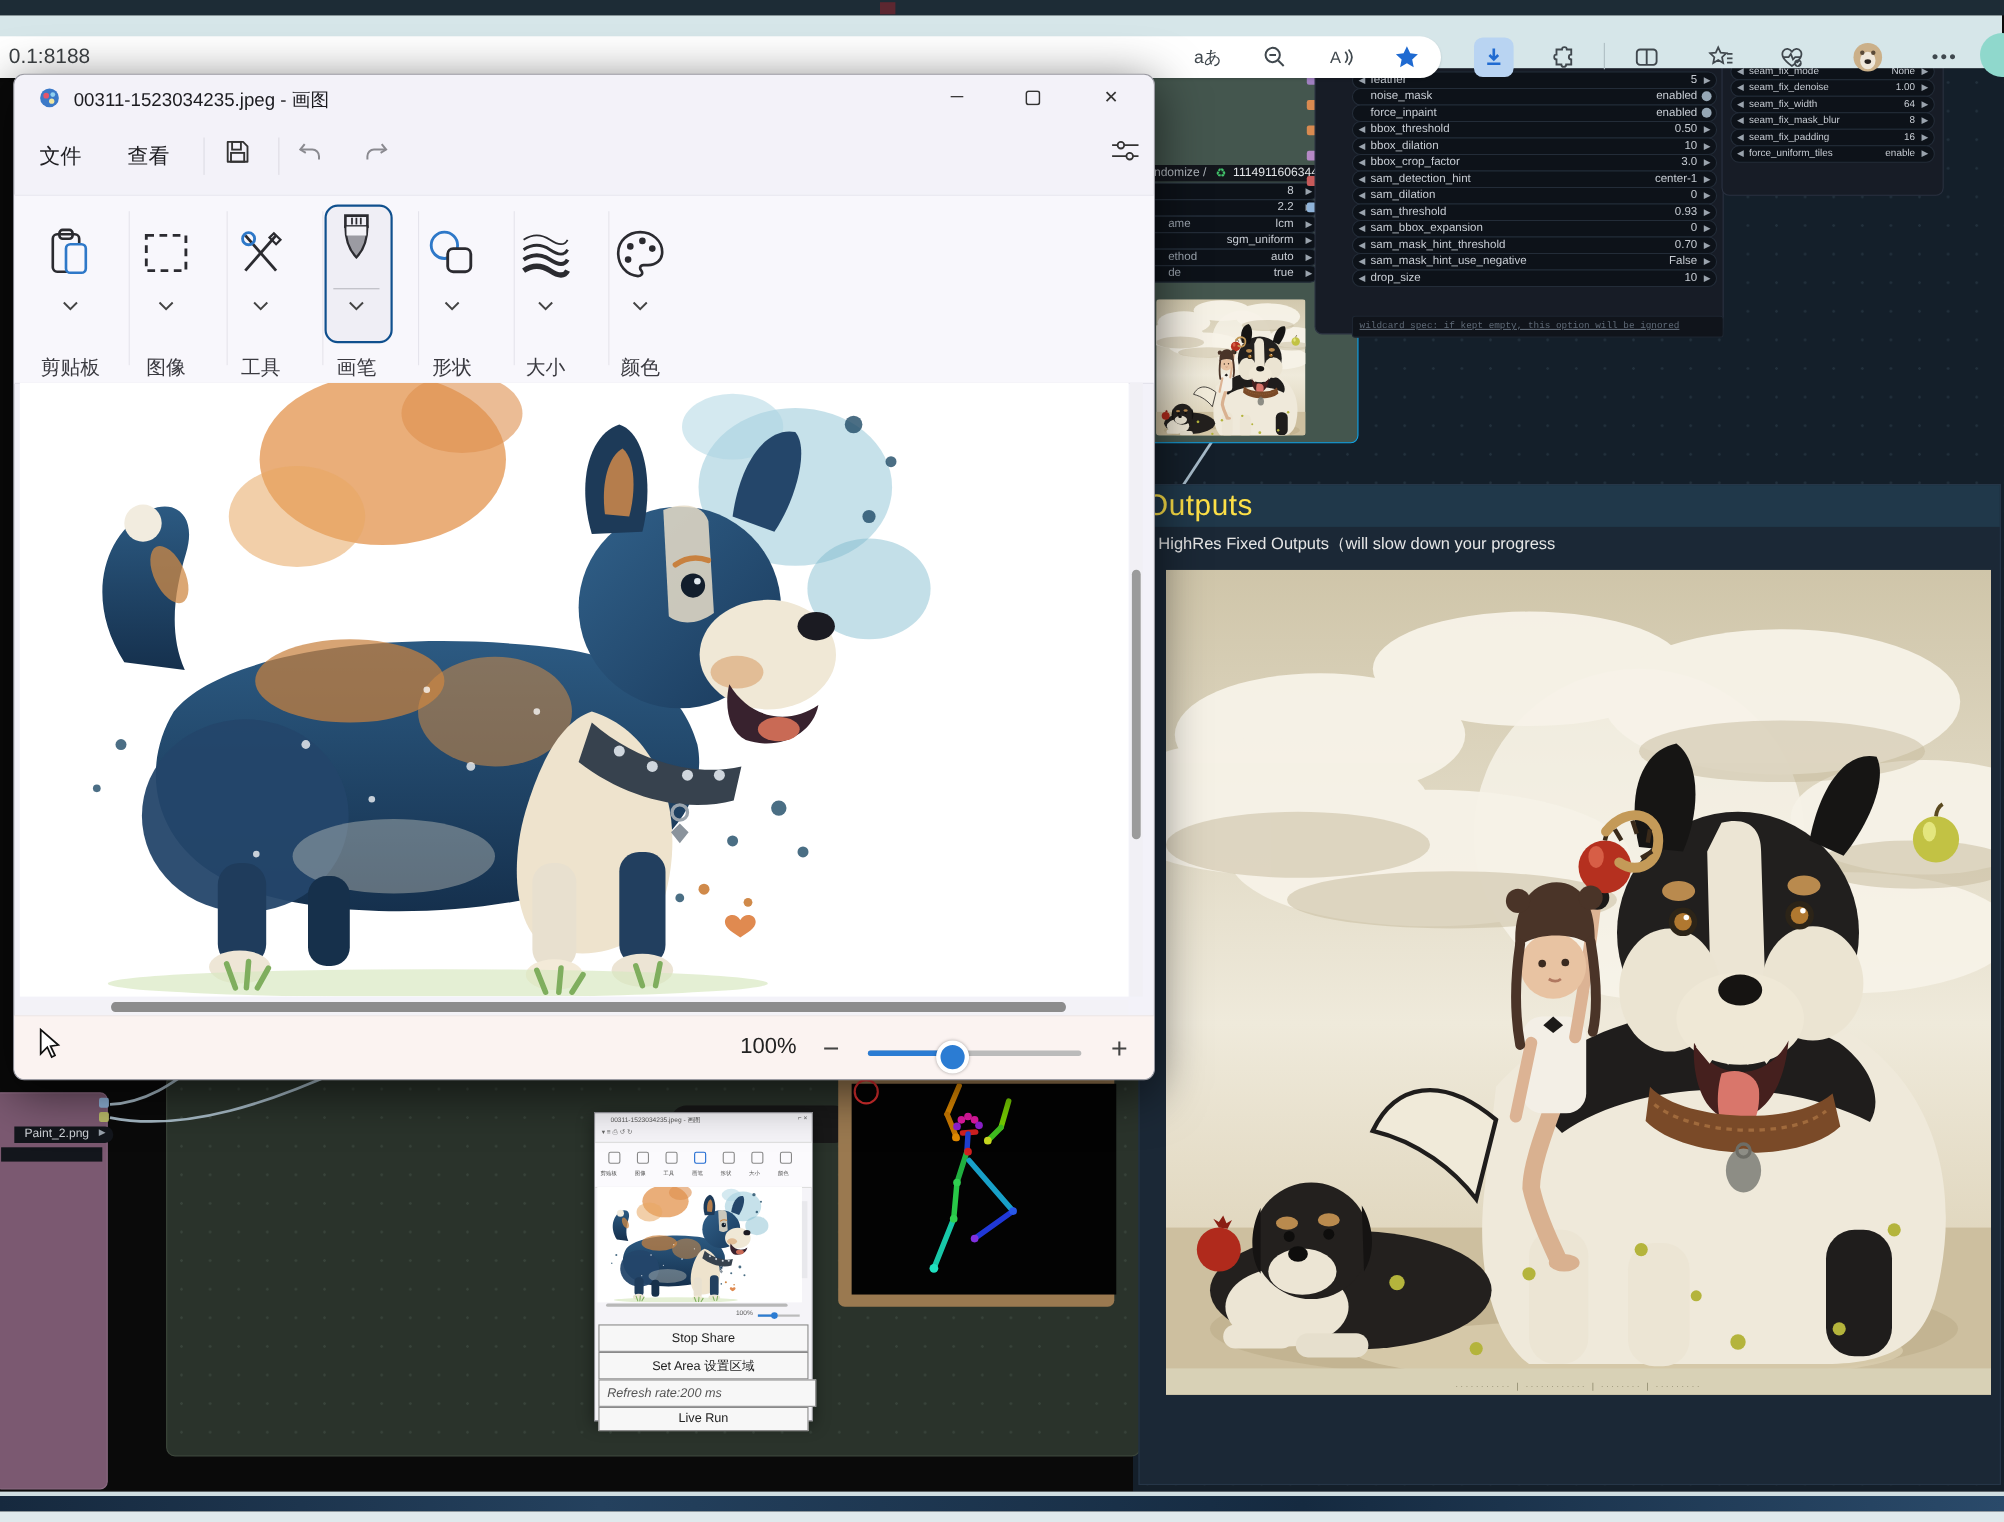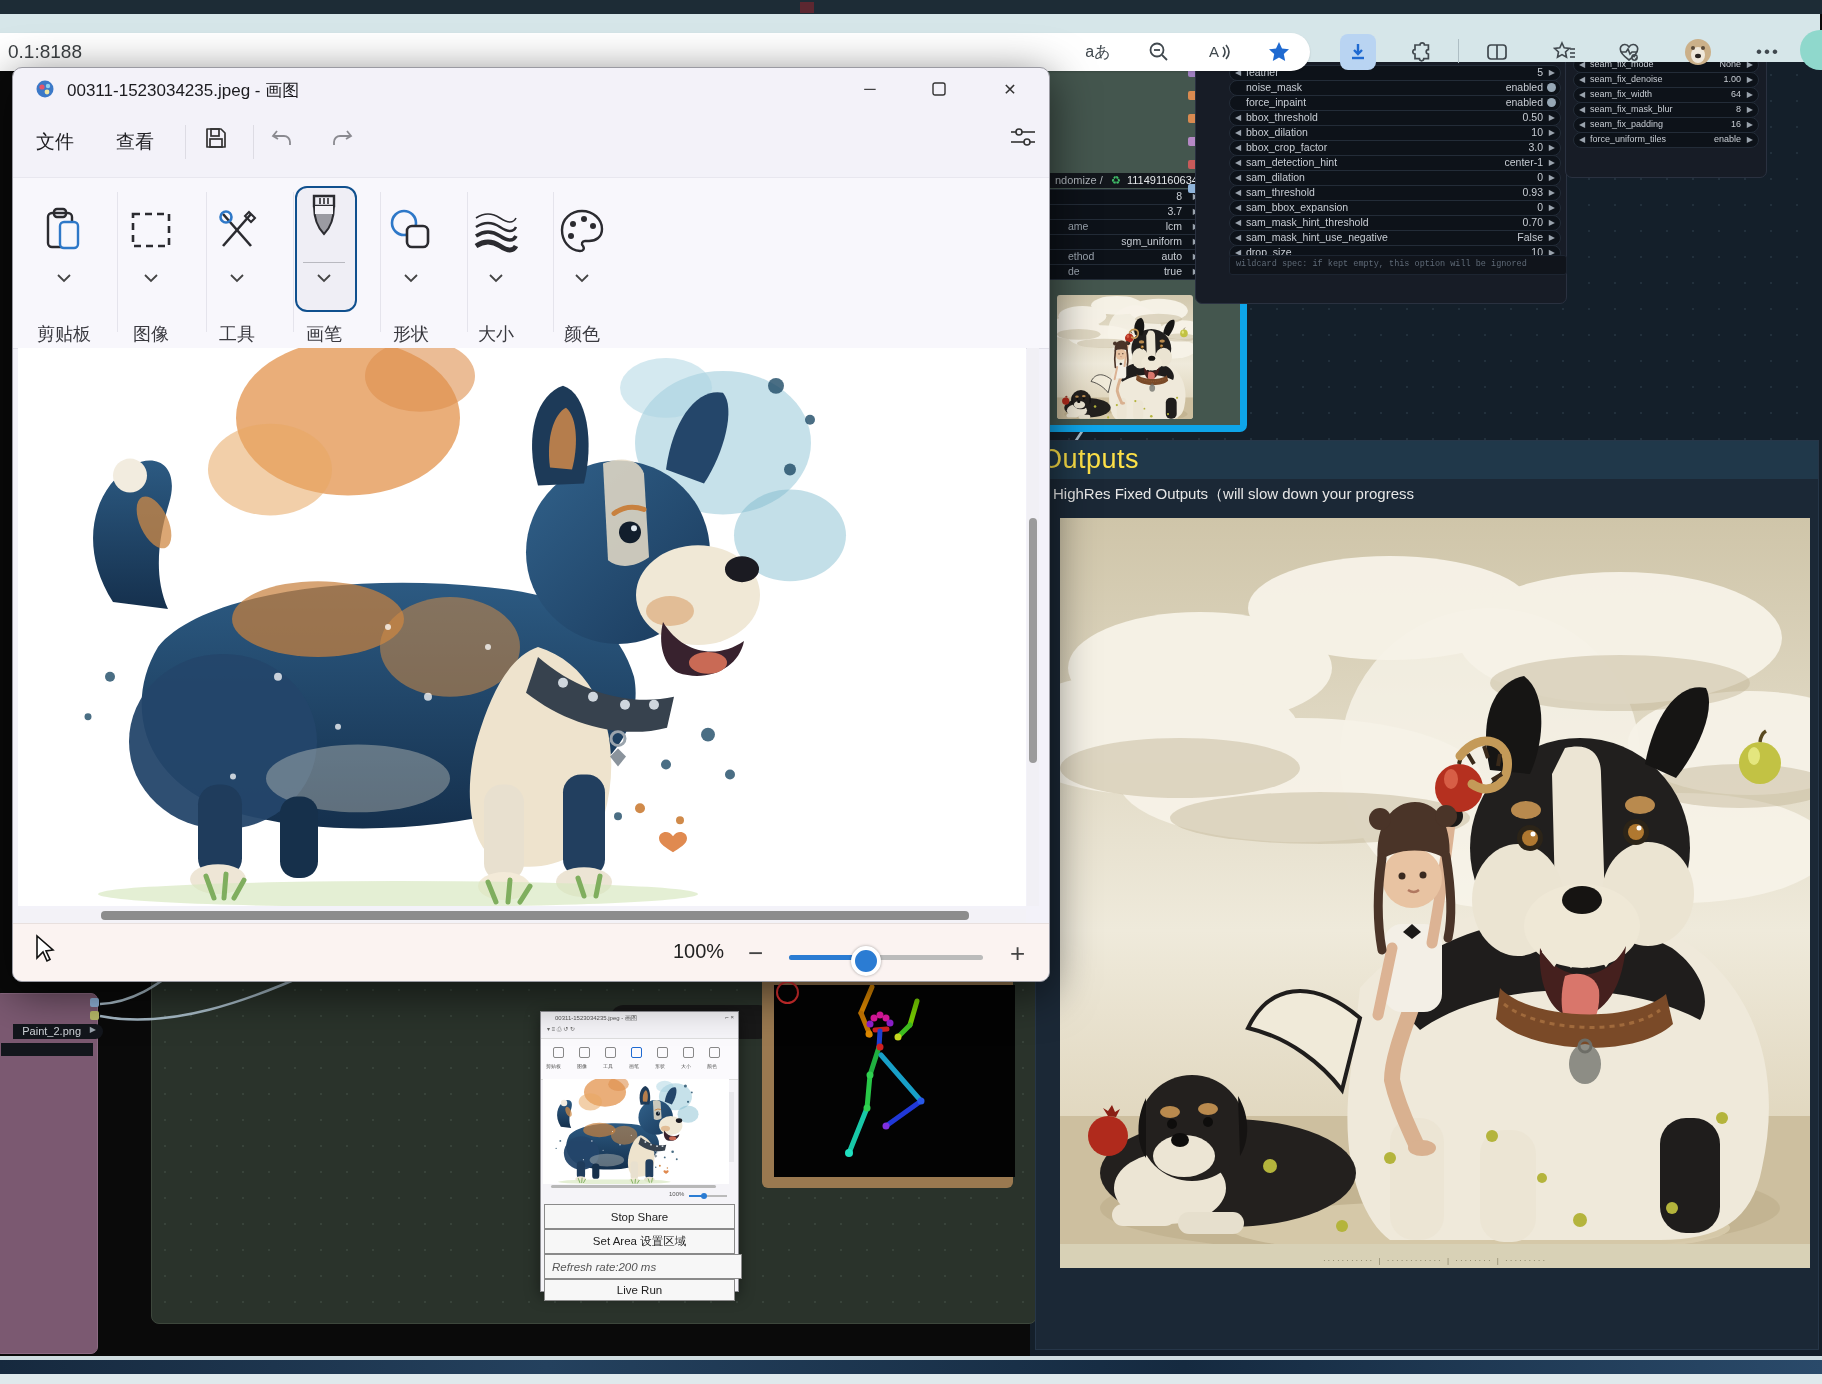--- a/index.html
+++ b/index.html
@@ -341,32 +341,32 @@
     <div class="groupsub">HighRes Fixed Outputs（will slow down your progress</div>
   </div>
 
   <div class="abs" style="left:1060px;top:518px;width:750px;height:750px;">
     <svg width="750" height="750">
         <use href="#sepia-art"></use>
       </svg>
     <div class="caption">··········· | ············ | ········ | ·········</div>
   </div>
 
-  <div class="node" style="left:945px;top:58px;width:288px;height:360px;background:#44564e;border:7px solid #0ea5e9;">
+  <div class="node" style="left:945px;top:41px;width:288px;height:360px;background:#44564e;border:1px solid #0ea5e9;">
     <div class="pnrow" style="left:7px;top:108px;width:244px;height:15px;border-radius:3px;overflow:hidden;">
       <span style="position:absolute;left:96px;top:1px;color:#aeb4ba;font-size:11px;">ndomize /</span>
       <span style="position:absolute;left:152px;top:1px;color:#41c06a;font-size:11px;">♻</span>
       <span style="position:absolute;left:168px;top:1px;color:#e3e6e9;font-size:11px;">1114911606344911</span>
     </div>
     <div class="prow" style="left:7px;top:124px;width:244px;">
       <span class="val" style="right:22px">8</span>
         <span class="ra">▶</span>
       </div>
     <div class="prow" style="left:7px;top:139px;width:244px;">
-      <span class="val" style="right:22px">3.7</span>
+      <span class="val" style="right:22px">2.2</span>
         <span class="ra">▶</span>
       </div>
     <div class="prow" style="left:7px;top:154px;width:244px;">
       <span class="lab" style="left:108px;color:#9aa3ad">ame</span>
       <span class="val" style="right:22px">lcm</span>
         <span class="ra">▶</span>
       </div>
     <div class="prow" style="left:7px;top:169px;width:244px;">
       <span class="val" style="right:22px">sgm_uniform</span>
         <span class="ra">▶</span>
@@ -465,21 +465,21 @@
         <span class="lab">sam_mask_hint_use_negative</span>
       <span class="val">False</span>
         <span class="ra">▶</span>
       </div>
     <div class="prow" style="left:33px;top:194px;width:330px;">
       <span class="la">◀</span>
         <span class="lab">drop_size</span>
       <span class="val">10</span>
         <span class="ra">▶</span>
       </div>
-    <div class="notebox" style="left:33px;top:204px;width:330px;height:18px;overflow:hidden;">wildcard spec: if kept empty, this option will be ignored</div>
+    <div class="notebox" style="left:33px;top:236px;width:330px;height:18px;overflow:hidden;text-decoration:underline;">wildcard spec: if kept empty, this option will be ignored</div>
   </div>
 
   <div class="node" style="left:1565px;top:48px;width:200px;height:128px;background:#171c26;border:1px solid #2a3140;">
     <div class="prow" style="left:7px;top:8px;width:184px;font-size:9px;">
       <span class="la">◀</span>
         <span class="lab">seam_fix_mode</span>
       <span class="val">None</span>
         <span class="ra">▶</span>
       </div>
     <div class="prow" style="left:7px;top:23px;width:184px;font-size:9px;">

